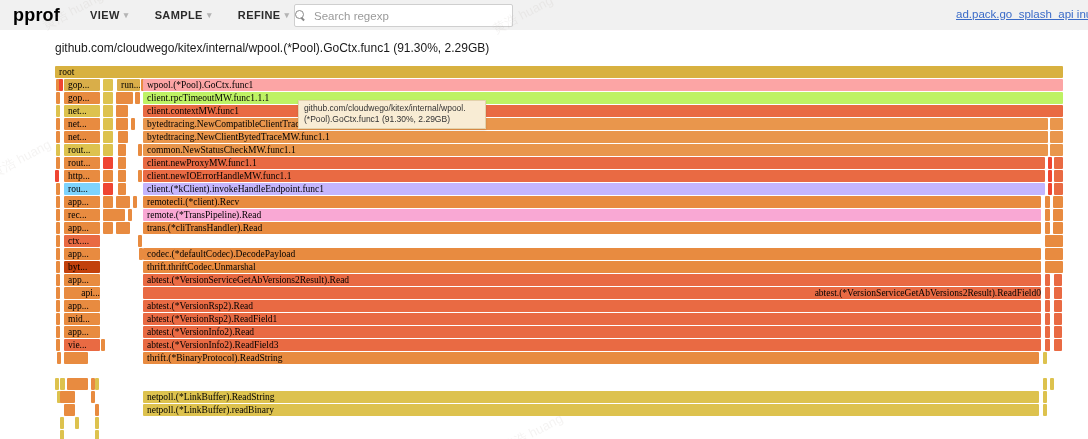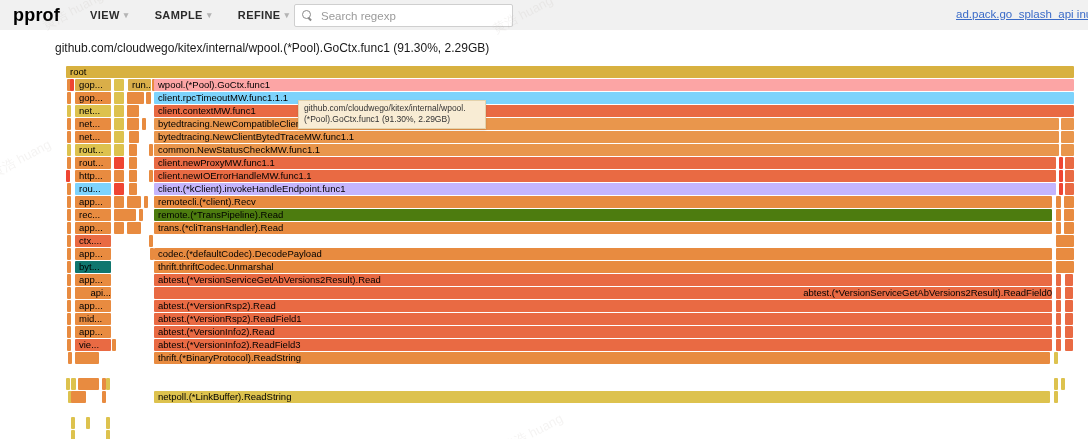--- a/index.html
+++ b/index.html
@@ -20,21 +20,21 @@
   }
   .menu { display:flex; align-items:center; gap:0; }
   .menu-item {
     font-size:11px; color:#2b2b2b; font-weight:bold; letter-spacing:0.4px;
     margin-right:26px; display:flex; align-items:center; cursor:pointer;
   }
   .chev { color:#b4b4b4; font-size:9px; margin-left:4px; }
   .searchbox {
     position:absolute; left:294px; top:4px; width:219px; height:23px;
     background:#fff; border:1px solid #cfcfcf; border-radius:2px;
-    display:flex; align-items:center; padding-left:7px;
+    display:flex; align-items:center; 
   }
   .mag { position:relative; width:11px; height:11px; margin-right:6px; flex:0 0 auto; }
   .mag::before {
     content:""; position:absolute; left:0; top:0; width:7px; height:7px;
     border:1.5px solid #8a8a8a; border-radius:50%;
   }
   .mag::after {
     content:""; position:absolute; left:7px; top:7px; width:4px; height:1.5px;
     background:#8a8a8a; transform:rotate(45deg); transform-origin:0 0;
   }
@@ -54,21 +54,21 @@
   
   .graph-title {
     position:absolute; left:55px; top:41px; font-size:12px; color:#1a1a1a;
     white-space:nowrap;
   }
 
   
   .flame {
     position:absolute; left:55px; top:66px; width:1008px; height:372px;
   }
-  .frow { position:absolute; left:11px; width:1008px; height:16px; }
+  .frow { position:absolute; left:0; width:1008px; height:16px;font-family:Liberation Serif, serif; }
   .fseg {
     position:absolute; top:0; height:12px; overflow:hidden;
     font-size:9.5px; line-height:12.5px; color:#000; white-space:nowrap;
     padding-left:4px; cursor:pointer; border-radius:1px;
   }
   .tooltip {
     position:absolute; left:243px; top:34px; width:188px; min-height:26px;
     background:#f8ecd4; border:1px solid #e3d2ab; padding:2px 5px 3px 5px;
     font-size:8.5px; line-height:1.3; color:#333; z-index:20;
     box-shadow:0 1px 2px rgba(0,0,0,0.12);
@@ -120,20 +120,26 @@
 
 <div class="flame">
     <div class="frow" style="top: 364px;">
       <div class="fseg" style="left: 5px; width: 2px; background: rgb(221, 194, 78);"></div>
       <div class="fseg" style="left: 40px; width: 1px; background: rgb(221, 194, 78);"></div>
     </div>
     <div class="frow" style="top: 351px;">
       <div class="fseg" style="left: 5px; width: 3px; background: rgb(221, 194, 78);"></div>
       <div class="fseg" style="left: 20px; width: 2px; background: rgb(221, 194, 78);"></div>
       <div class="fseg" style="left: 40px; width: 2px; background: rgb(221, 194, 78);"></div>
+    </div>
+    <div class="frow" style="top: 338px;">
+      <div class="fseg" style="left: 9px; width: 11px; background: rgb(232, 139, 64);"></div>
+      <div class="fseg" style="left: 40px; width: 2px; background: rgb(232, 139, 64);"></div>
+      <div class="fseg" title="netpoll.(*LinkBuffer).readBinary" style="left: 88px; width: 896px; background: rgb(221, 194, 78);">netpoll.(*LinkBuffer).readBinary</div>
+      <div class="fseg" style="left: 988px; width: 4px; background: rgb(221, 194, 78);"></div>
     </div>
     <div class="frow" style="top: 325px;">
       <div class="fseg" style="left: 2px; width: 2px; background: rgb(221, 194, 78);"></div>
       <div class="fseg" style="left: 5px; width: 15px; background: rgb(232, 139, 64);"></div>
       <div class="fseg" style="left: 36px; width: 3px; background: rgb(232, 139, 64);"></div>
       <div class="fseg" title="netpoll.(*LinkBuffer).ReadString" style="left: 88px; width: 896px; background: rgb(221, 194, 78);">netpoll.(*LinkBuffer).ReadString</div>
       <div class="fseg" style="left: 988px; width: 4px; background: rgb(221, 194, 78);"></div>
     </div>
     <div class="frow" style="top: 312px;">
       <div class="fseg" style="left: 0px; width: 3px; background: rgb(221, 194, 78);"></div>
@@ -188,21 +194,21 @@
     </div>
     <div class="frow" style="top: 208px;">
       <div class="fseg" style="left: 1px; width: 2px; background: rgb(232, 139, 64);"></div>
       <div class="fseg" title="app..." style="left: 9px; width: 36px; background: rgb(232, 139, 64);">app...</div>
       <div class="fseg" title="abtest.(*VersionServiceGetAbVersions2Result).Read" style="left: 88px; width: 898px; background: rgb(233, 106, 67);">abtest.(*VersionServiceGetAbVersions2Result).Read</div>
       <div class="fseg" style="left: 990px; width: 5px; background: rgb(233, 106, 67);"></div>
       <div class="fseg" style="left: 999px; width: 8px; background: rgb(233, 106, 67);"></div>
     </div>
     <div class="frow" style="top: 195px;">
       <div class="fseg" style="left: 1px; width: 2px; background: rgb(232, 139, 64);"></div>
-      <div class="fseg" title="byt..." style="left: 9px; width: 36px; background: #0f766e;">byt...</div>
+      <div class="fseg" title="byt..." style="left: 9px; width: 36px; background: #c2410c;">byt...</div>
       <div class="fseg" title="thrift.thriftCodec.Unmarshal" style="left: 88px; width: 898px; background: rgb(232, 139, 64);">thrift.thriftCodec.Unmarshal</div>
       <div class="fseg" style="left: 990px; width: 18px; background: rgb(232, 139, 64);"></div>
     </div>
     <div class="frow" style="top: 182px;">
       <div class="fseg" style="left: 1px; width: 2px; background: rgb(232, 139, 64);"></div>
       <div class="fseg" title="app..." style="left: 9px; width: 36px; background: rgb(232, 139, 64);">app...</div>
       <div class="fseg" style="left: 84px; width: 2px; background: rgb(232, 139, 64);"></div>
       <div class="fseg" title="codec.(*defaultCodec).DecodePayload" style="left: 88px; width: 898px; background: rgb(232, 139, 64);">codec.(*defaultCodec).DecodePayload</div>
       <div class="fseg" style="left: 990px; width: 18px; background: rgb(232, 139, 64);"></div>
     </div>
@@ -219,21 +225,21 @@
       <div class="fseg" style="left: 61px; width: 14px; background: rgb(232, 139, 64);"></div>
       <div class="fseg" title="trans.(*cliTransHandler).Read" style="left: 88px; width: 898px; background: rgb(232, 139, 64);">trans.(*cliTransHandler).Read</div>
       <div class="fseg" style="left: 990px; width: 5px; background: rgb(232, 139, 64);"></div>
       <div class="fseg" style="left: 998px; width: 10px; background: rgb(232, 139, 64);"></div>
     </div>
     <div class="frow" style="top: 143px;">
       <div class="fseg" style="left: 1px; width: 2px; background: rgb(232, 139, 64);"></div>
       <div class="fseg" title="rec..." style="left: 9px; width: 36px; background: rgb(232, 139, 64);">rec...</div>
       <div class="fseg" style="left: 48px; width: 22px; background: rgb(232, 139, 64);"></div>
       <div class="fseg" style="left: 73px; width: 4px; background: rgb(232, 139, 64);"></div>
-      <div class="fseg" title="remote.(*TransPipeline).Read" style="left: 88px; width: 898px; background: #4d7c0f;">remote.(*TransPipeline).Read</div>
+      <div class="fseg" title="remote.(*TransPipeline).Read" style="left: 88px; width: 898px; background: #f9a8d4;">remote.(*TransPipeline).Read</div>
       <div class="fseg" style="left: 990px; width: 5px; background: rgb(232, 139, 64);"></div>
       <div class="fseg" style="left: 998px; width: 10px; background: rgb(232, 139, 64);"></div>
     </div>
     <div class="frow" style="top: 130px;">
       <div class="fseg" style="left: 1px; width: 2px; background: rgb(232, 139, 64);"></div>
       <div class="fseg" title="app..." style="left: 9px; width: 36px; background: rgb(232, 139, 64);">app...</div>
       <div class="fseg" style="left: 48px; width: 10px; background: rgb(232, 139, 64);"></div>
       <div class="fseg" style="left: 61px; width: 14px; background: rgb(232, 139, 64);"></div>
       <div class="fseg" style="left: 78px; width: 3px; background: rgb(232, 139, 64);"></div>
       <div class="fseg" title="remotecli.(*client).Recv" style="left: 88px; width: 898px; background: rgb(232, 139, 64);">remotecli.(*client).Recv</div>
@@ -300,21 +306,21 @@
       <div class="fseg" style="left: 48px; width: 10px; background: rgb(221, 194, 78);"></div>
       <div class="fseg" style="left: 61px; width: 12px; background: rgb(232, 139, 64);"></div>
       <div class="fseg" title="client.contextMW.func1" style="left: 88px; width: 920px; background: rgb(233, 106, 67);">client.contextMW.func1</div>
     </div>
     <div class="frow" style="top: 26px;">
       <div class="fseg" style="left: 1px; width: 2px; background: rgb(232, 139, 64);"></div>
       <div class="fseg" title="gop..." style="left: 9px; width: 36px; background: rgb(232, 139, 64);">gop...</div>
       <div class="fseg" style="left: 48px; width: 10px; background: rgb(221, 194, 78);"></div>
       <div class="fseg" style="left: 61px; width: 17px; background: rgb(232, 139, 64);"></div>
       <div class="fseg" style="left: 80px; width: 5px; background: rgb(232, 139, 64);"></div>
-      <div class="fseg" title="client.rpcTimeoutMW.func1.1.1" style="left: 88px; width: 920px; background: #7dd3fc;">client.rpcTimeoutMW.func1.1.1</div>
+      <div class="fseg" title="client.rpcTimeoutMW.func1.1.1" style="left: 88px; width: 920px; background: #bef264;">client.rpcTimeoutMW.func1.1.1</div>
     </div>
     <div class="frow" style="top: 13px;">
       <div class="fseg" style="left: 1px; width: 2px; background: rgb(232, 139, 64);"></div>
       <div class="fseg" style="left: 4px; width: 2px; background: rgb(239, 69, 50);"></div>
       <div class="fseg" title="gop..." style="left: 9px; width: 36px; background: rgb(217, 174, 73);">gop...</div>
       <div class="fseg" style="left: 48px; width: 10px; background: rgb(221, 194, 78);"></div>
       <div class="fseg" title="run..." style="left: 62px; width: 23px; background: rgb(217, 174, 73);">run...</div>
       <div class="fseg" style="left: 86px; width: 1px; background: rgb(232, 139, 64);"></div>
       <div class="fseg" title="wpool.(*Pool).GoCtx.func1" style="left: 88px; width: 920px; background: #fca5a5;">wpool.(*Pool).GoCtx.func1</div>
     </div>

